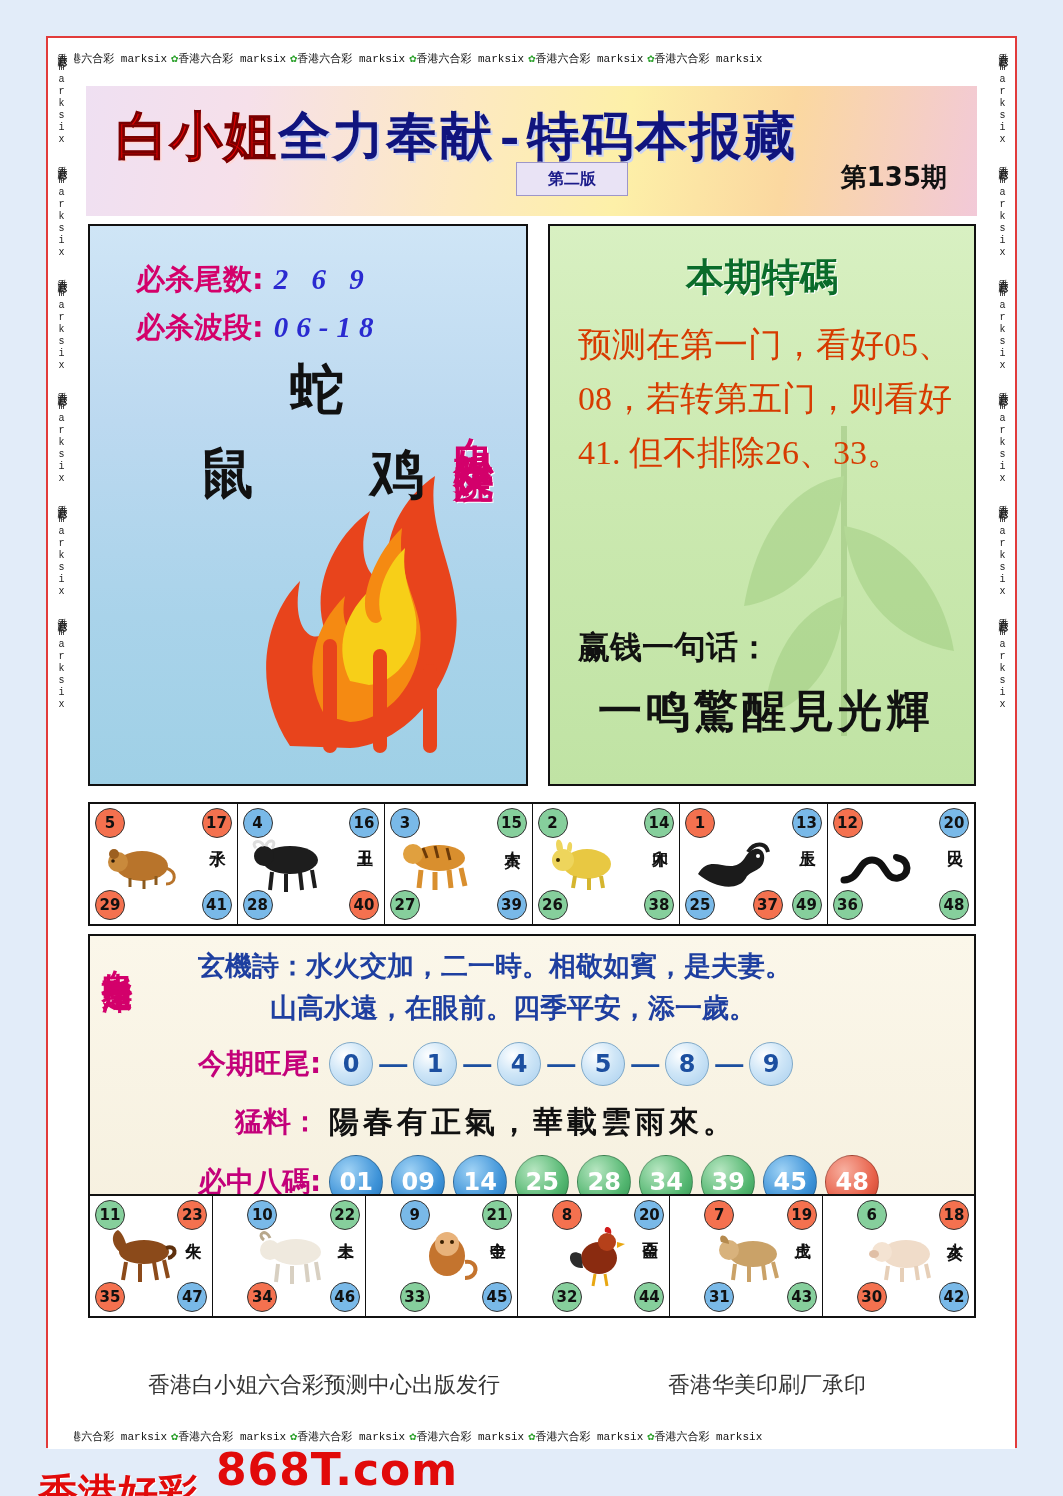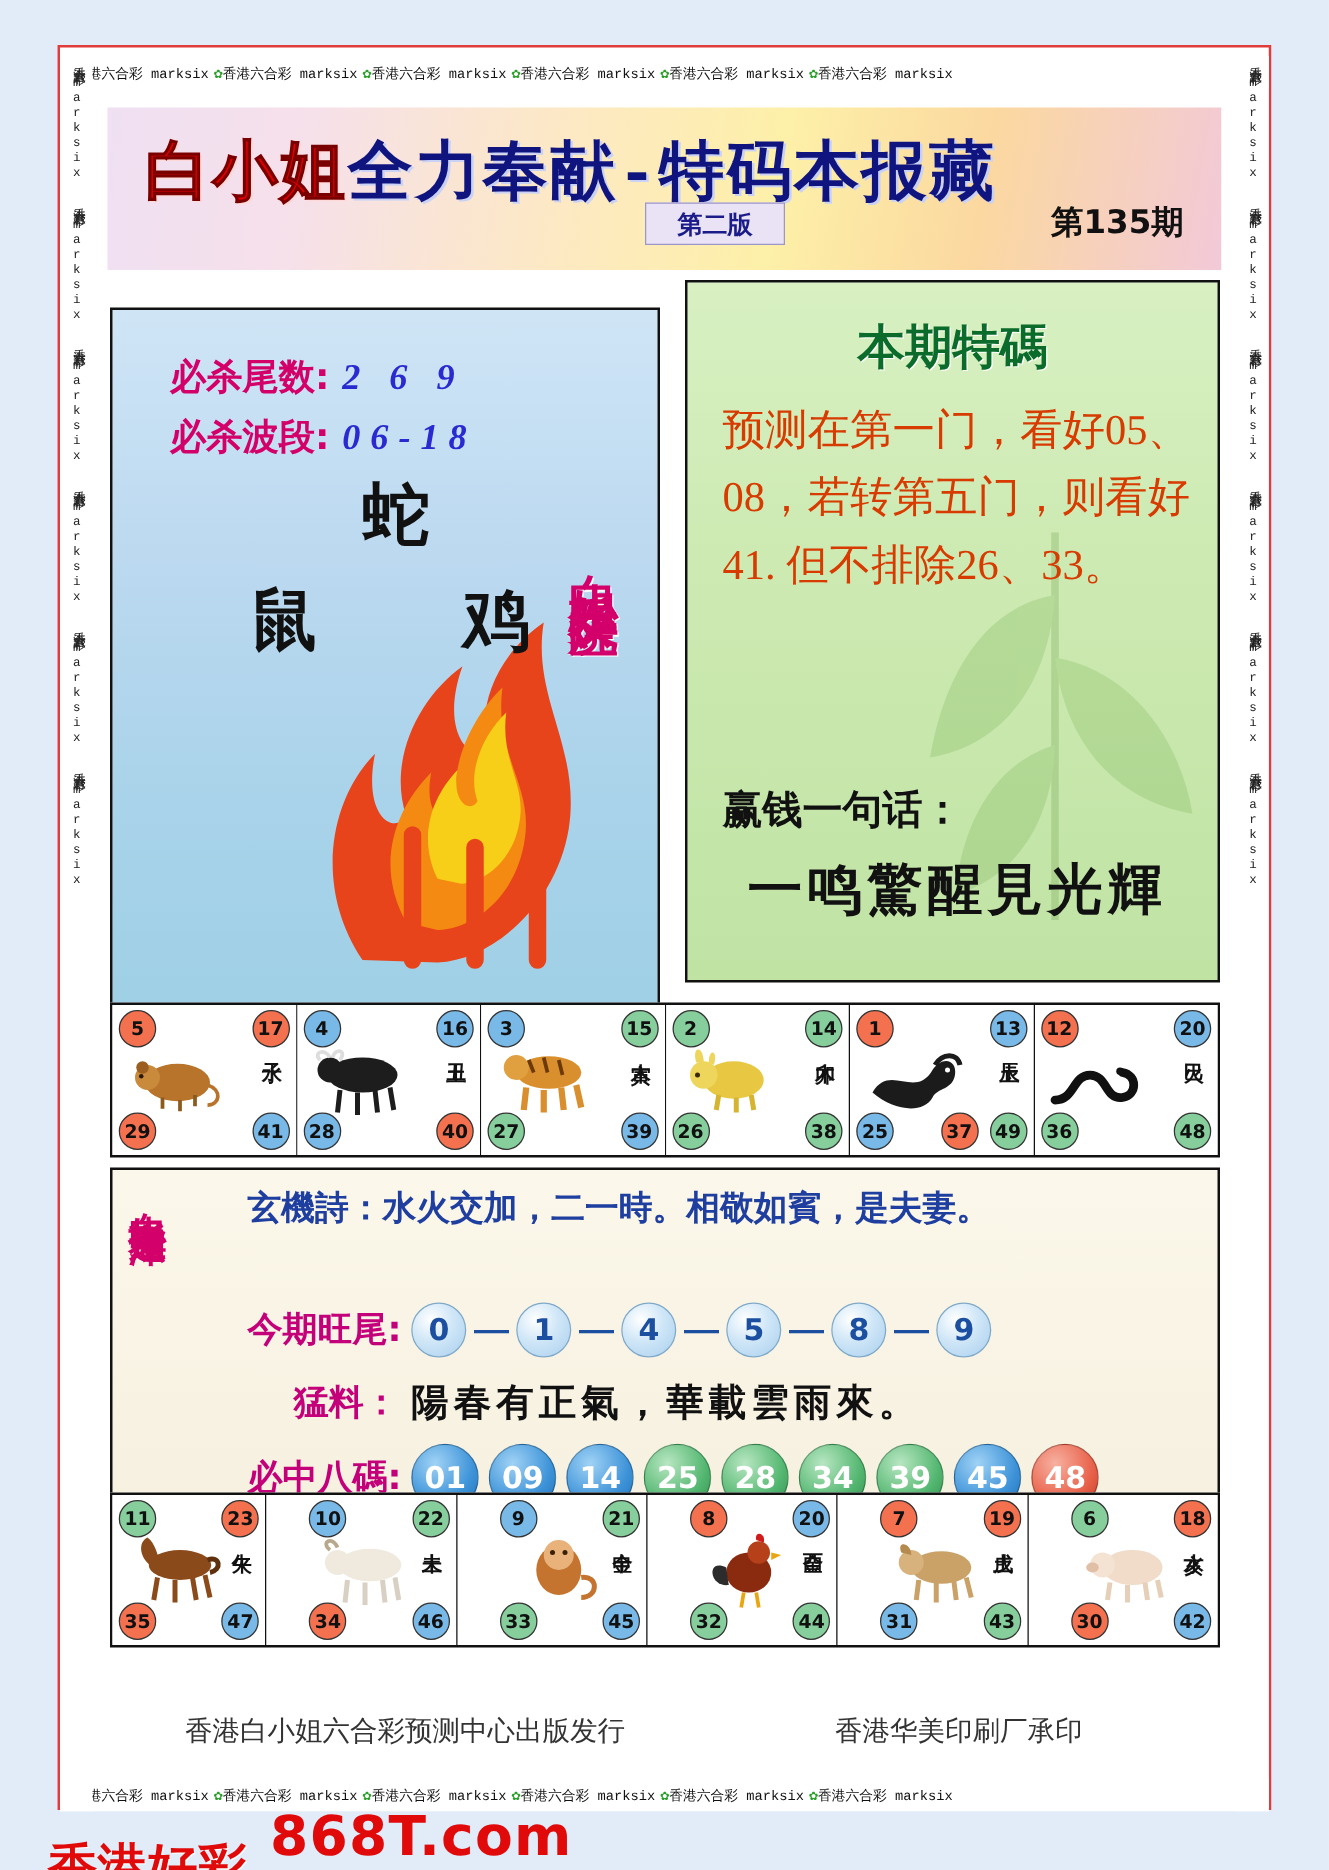--- a/index.html
+++ b/index.html
@@ -74,36 +74,35 @@
   }
   .banner-title .blue{
     color:#10147e;
     text-shadow:2px 2px 0 #c9d2f5;
   }
   .banner-edition{
     position:absolute;left:430px;top:76px;
     width:110px;height:32px;
     background:#e9e3f5;
     border:1px solid #9d96c9;
-    color:#1b1b8a;font-weight:bold;font-size:20px;
+    color:#1b1b8a;font-weight:bold;font-size:16px;
     display:flex;align-items:center;justify-content:center;
     font-family:"DejaVu Sans", sans-serif;
   }
   .banner-issue{
     position:absolute;right:30px;top:74px;
     font-family:"DejaVu Sans", sans-serif;
     font-weight:bold;font-size:26px;color:#111;
   }
   
   .box-left{
     position:absolute;left:88px;top:224px;width:440px;height:562px;
     background:linear-gradient(180deg,#cfe5f6 0%,#bcd9f0 35%,#a9d3ea 70%,#9fd0e6 100%);
     border:2px solid #111;
     box-sizing:border-box;
-    margin-top:22px;
   }
   .kill-line{
     position:absolute;left:46px;font-family:"DejaVu Sans",sans-serif;
     font-weight:bold;font-size:29px;white-space:nowrap;
   }
   .kill-label{color:#d4006a;}
   .kill-val{color:#2a2ad0;font-family:"Liberation Serif",serif;font-style:italic;letter-spacing:8px;}
   .kill1{top:34px;}
   .kill2{top:82px;}
   .zodiac{
@@ -445,20 +444,21 @@
         <circle cx="60" cy="27" r="3" fill="#111"></circle>
       </svg>
       <div class="cell-zodiac">巳火</div>
     </div>
 
   </div>
 
   <div class="mid">
     <div class="mid-vert">白小姐指点迷津</div>
     <div class="poem-l1">玄機詩：水火交加，二一時。相敬如賓，是夫妻。</div>
+    <div class="poem-l2">山高水遠，在眼前。四季平安，添一歲。</div>
 
     <div class="wang-row">
       <span class="row-label">今期旺尾:</span>
       <span class="wang-balls">
         <span class="wb">0</span>
         <span class="dash">—</span>
         <span class="wb">1</span>
         <span class="dash">—</span>
         <span class="wb">4</span>
         <span class="dash">—</span>

